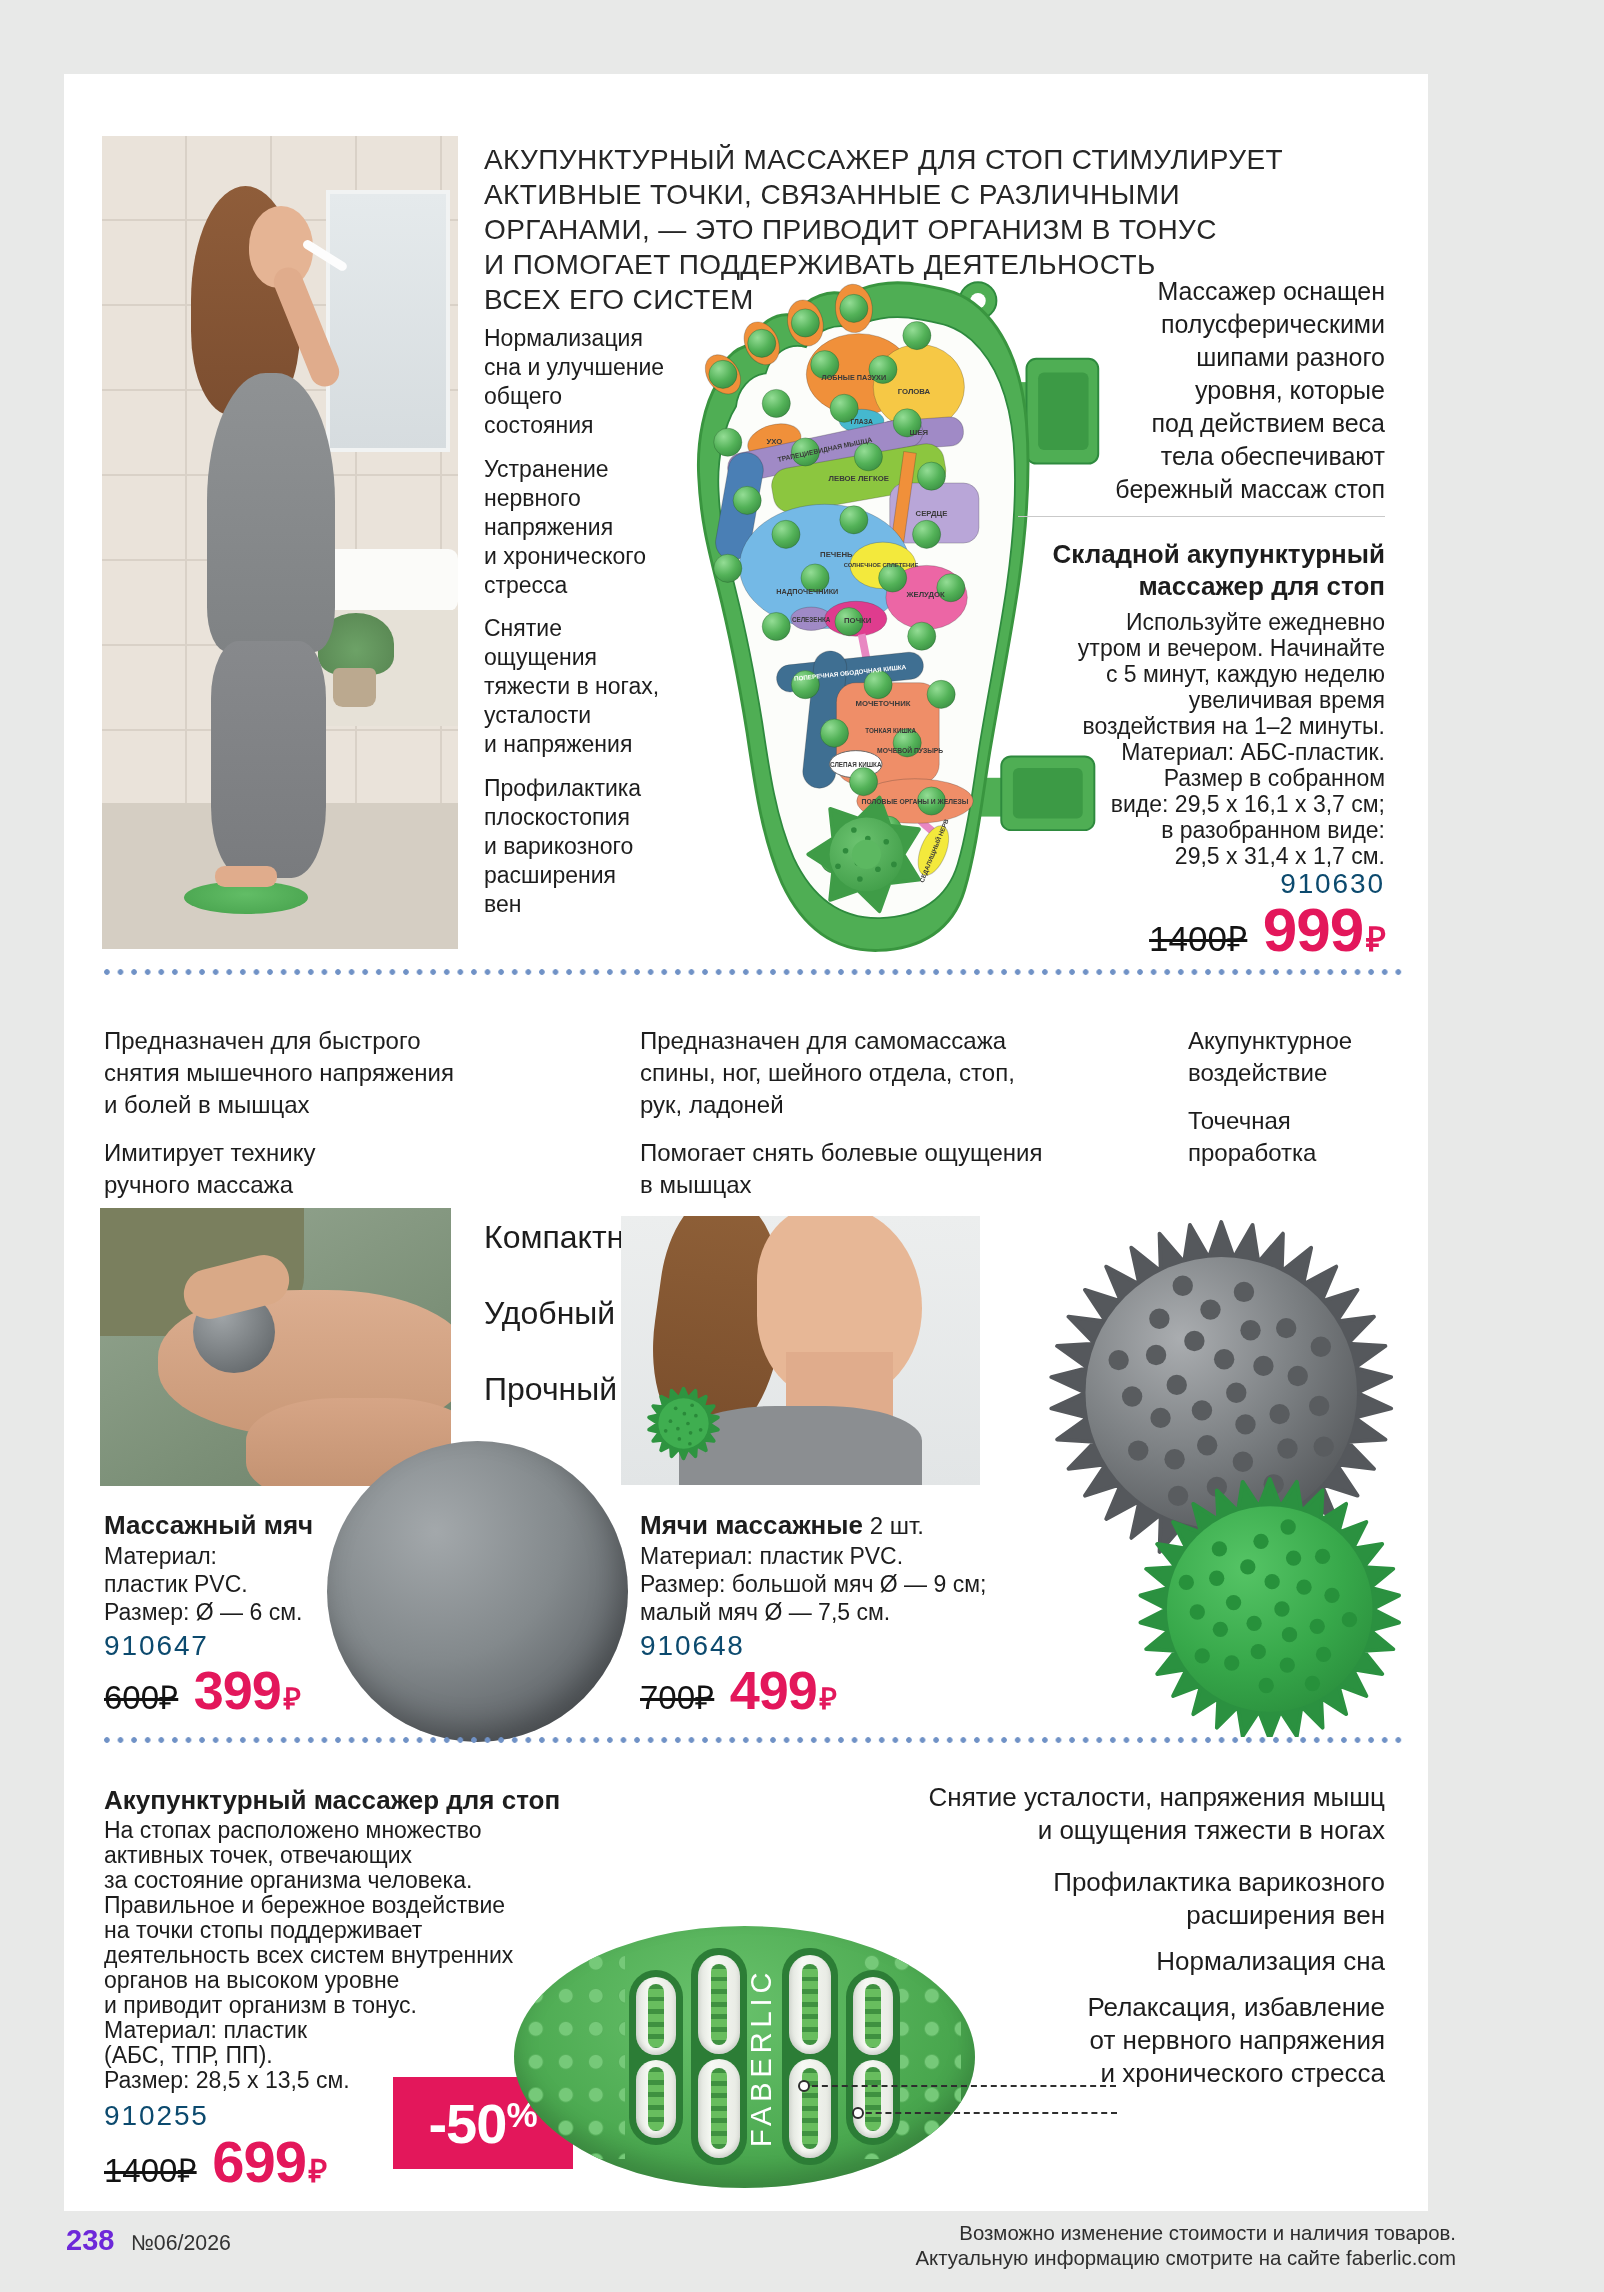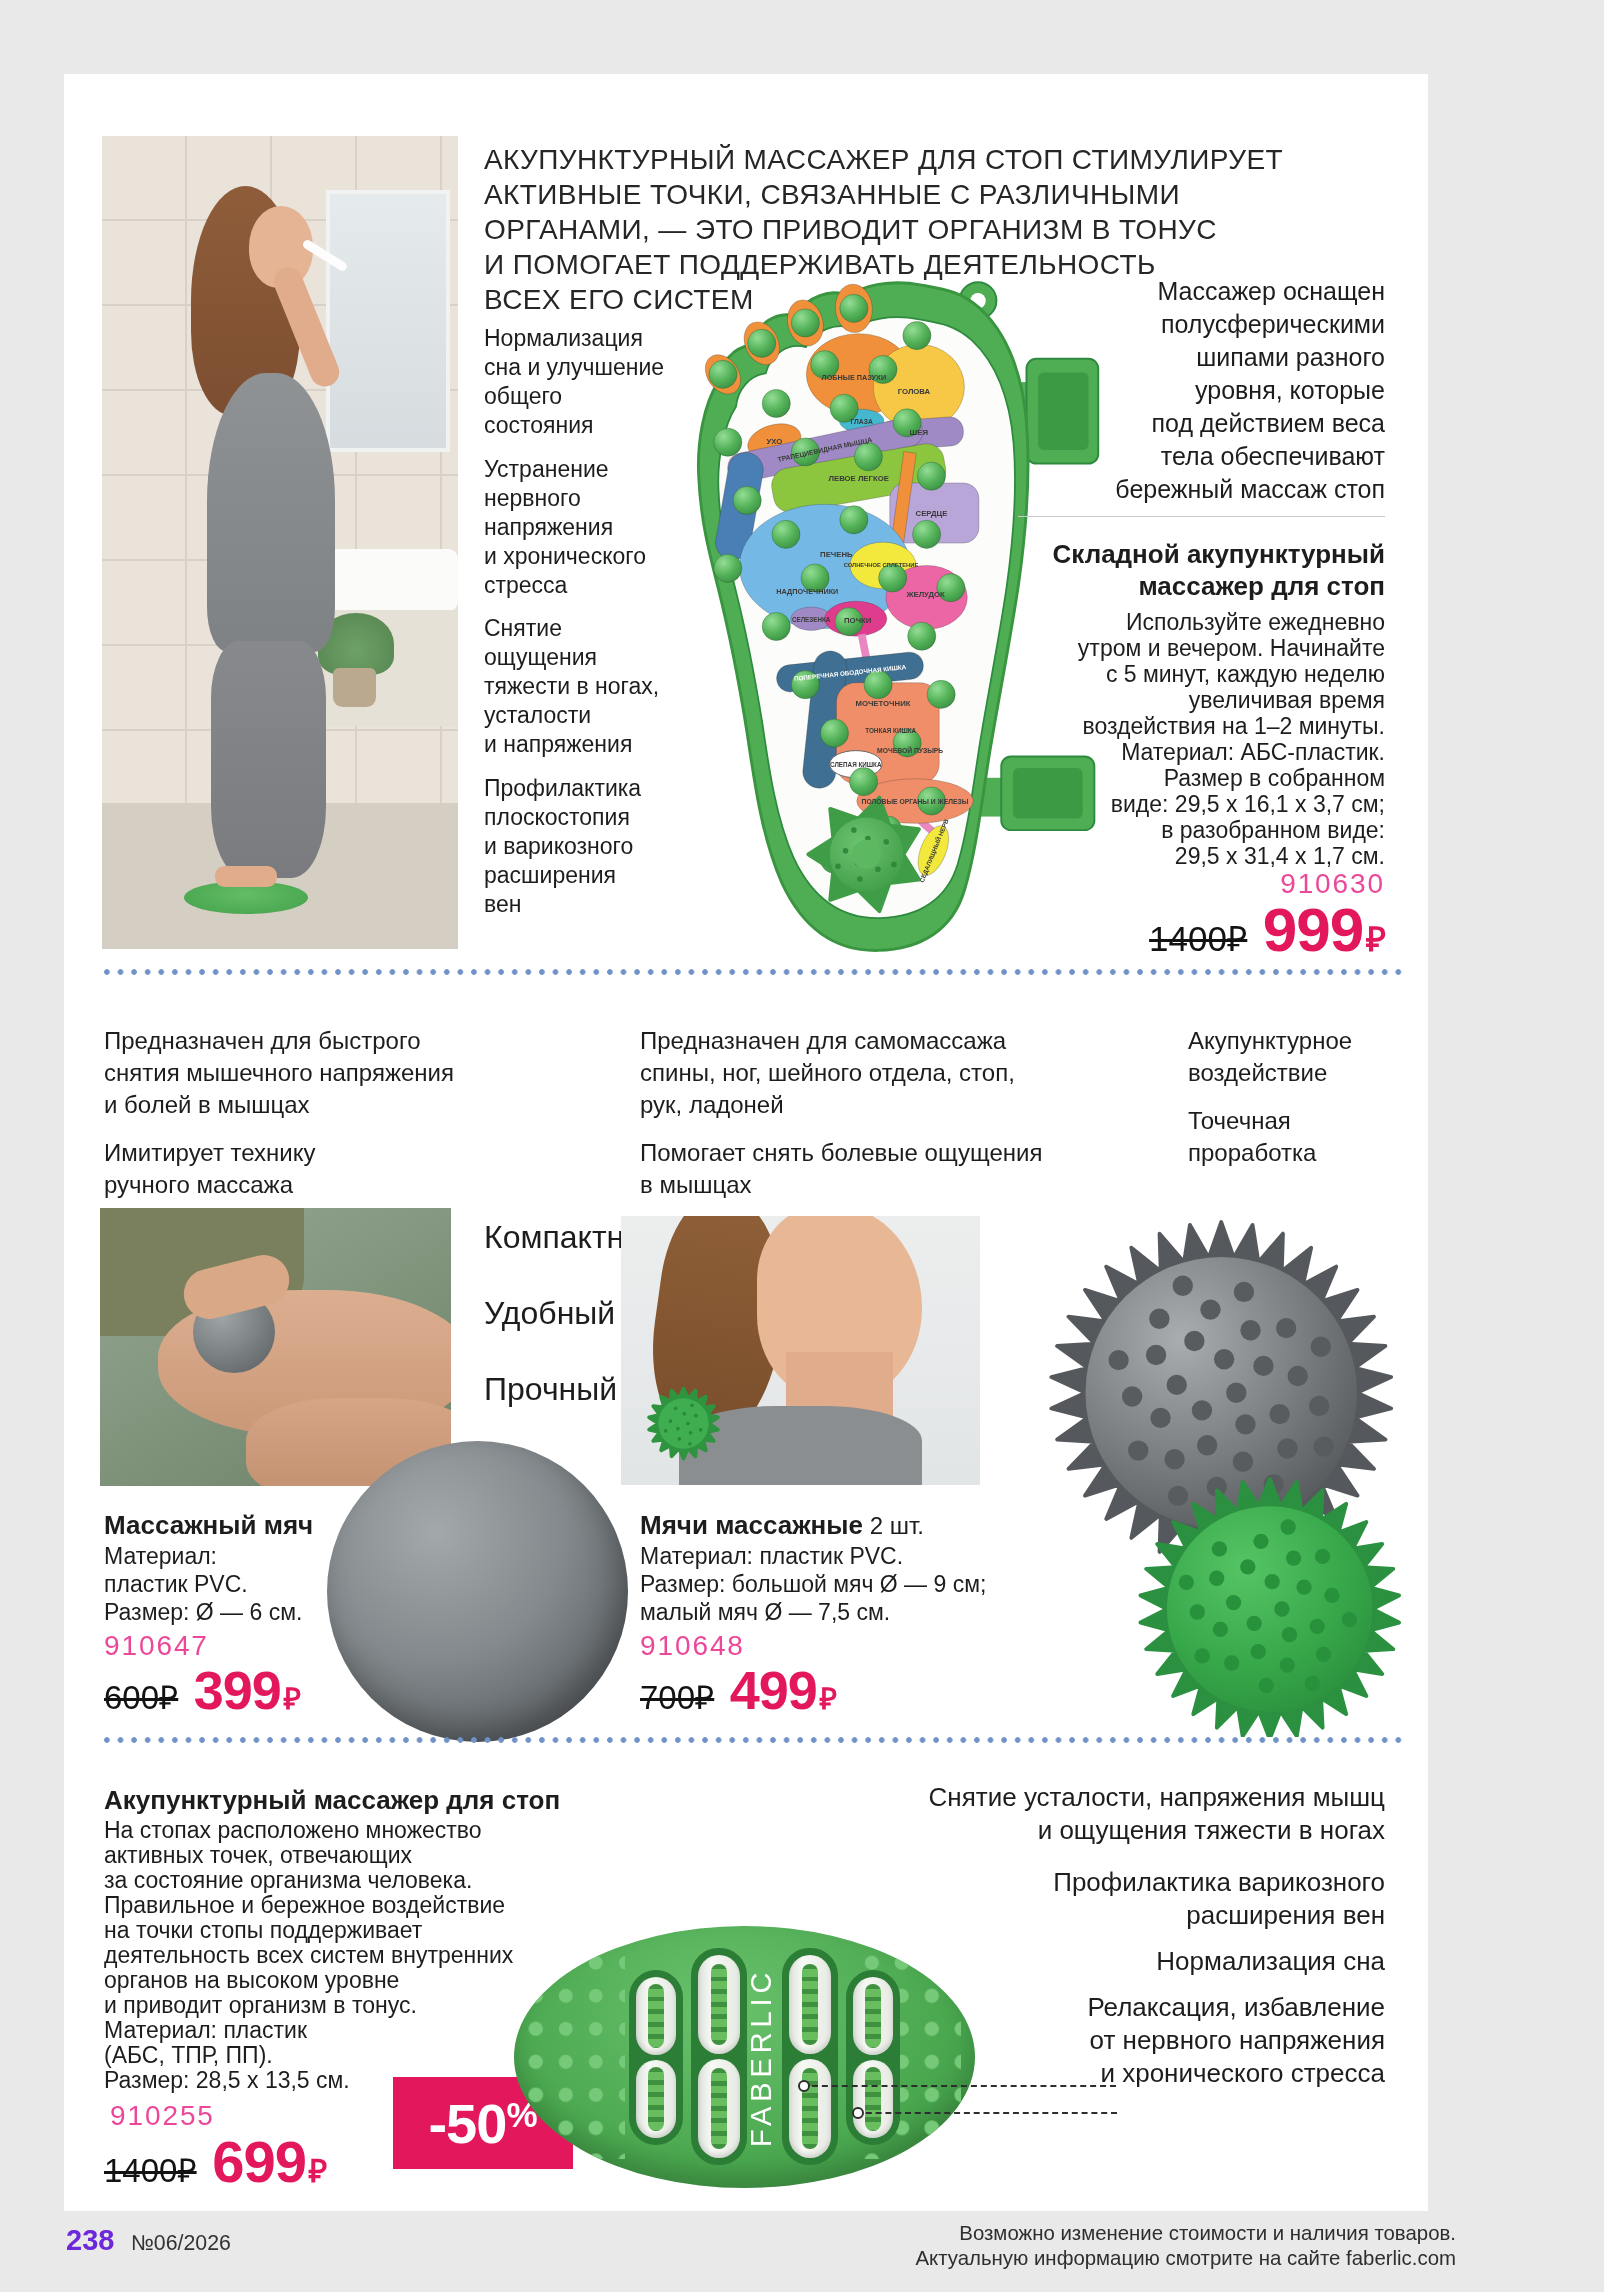--- a/index.html
+++ b/index.html
@@ -7,21 +7,21 @@
        font-family:"Liberation Sans",sans-serif;color:#1d1d1d;overflow:hidden;}
   .abs{position:absolute;}
   .card{position:absolute;left:64px;top:74px;width:1364px;height:2137px;background:#ffffff;}
   .pre{white-space:pre-line;}
   .rtxt{position:absolute;text-align:right;}
   .headline{font-size:28px;line-height:35px;letter-spacing:0.4px;color:#262626;}
   .bpar{font-size:23px;line-height:29px;margin:0 0 14.6px 0;}
   .feat1{font-size:25px;line-height:33px;}
   .pname{font-size:26px;line-height:32px;font-weight:bold;}
   .pdesc1{font-size:23px;line-height:26px;}
-  .pcode{font-size:28px;letter-spacing:1.9px;color:#ec4899;}
+  .pcode{font-size:28px;letter-spacing:1.9px;color:#0c4a6e;}
   .price-row{position:absolute;display:flex;align-items:baseline;gap:15.5px;justify-content:flex-end;}
   .old{font-size:35px;color:#131313;text-decoration:line-through;text-decoration-thickness:2.9px;}
   .new{font-weight:bold;color:#e3175b;line-height:1;letter-spacing:-1px;}
   .new .cur{font-size:.55em;margin-left:2.9px;}
   .prow-l .old{font-size:33px;}
   .dots{position:absolute;height:5.8px;background-image:radial-gradient(circle at 2.9px 2.9px,#7092c6 2.4px,rgba(0,0,0,0) 3.1px);background-size:13.6px 5.8px;background-repeat:repeat-x;}
   .divline{position:absolute;border-top:1px solid #c9c9c9;}
   .s2par{font-size:24px;line-height:32px;margin:0 0 15.5px 0;}
   .ballpoint{font-size:32px;margin:0 0 39px 0;}
   .p2desc{font-size:23px;line-height:28px;}
@@ -444,21 +444,21 @@
 активных точек, отвечающих
 за состояние организма человека.
 Правильное и бережное воздействие
 на точки стопы поддерживает
 деятельность всех систем внутренних
 органов на высоком уровне
 и приводит организм в тонус.
 Материал: пластик
 (АБС, ТПР, ПП).
 Размер: 28,5 х 13,5 см.</div>
-  <div class="abs pcode" style="left:46px;top:2026px;text-align:right;">910255</div>
+  <div class="abs pcode" style="left:40px;top:2026px;text-align:right;">910255</div>
   <div class="price-row prow-l" style="left:40px;top:2059px;width:349px;justify-content:flex-start;">
     <span class="old">1400₽</span>
     <span class="new" style="font-size:58px;"><span>699</span><span class="cur">₽</span></span>
   </div>
 
   <div class="badge" style="left:329px;top:2003px;width:180px;height:92px;">
     <span class="val">-50</span>
         <span class="pct">%</span>
   </div>
 

